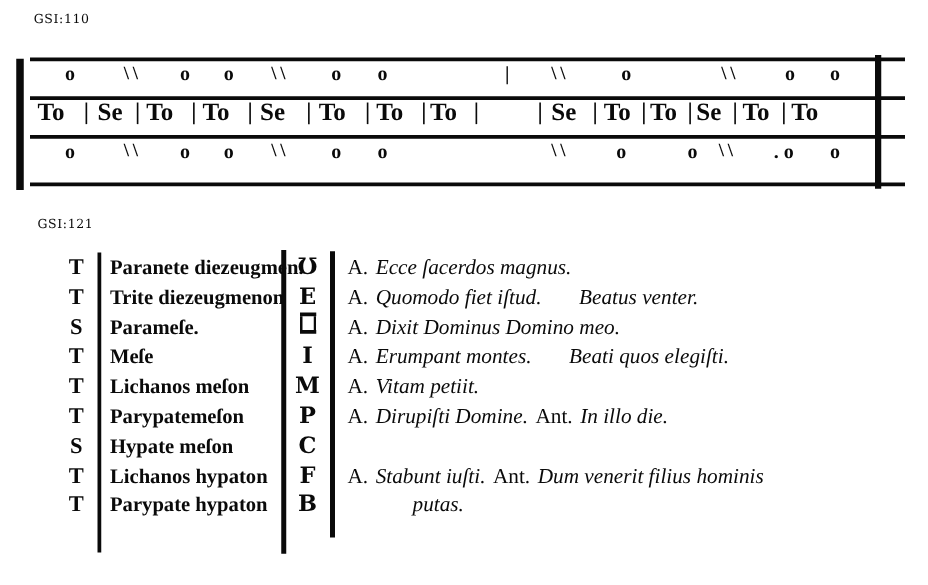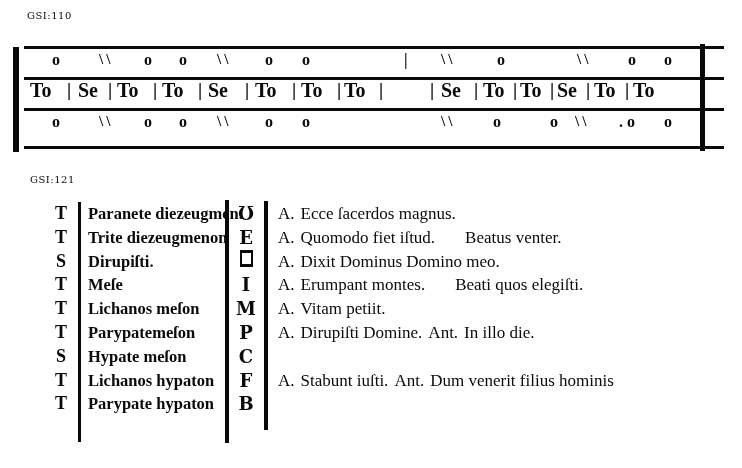--- a/index.html
+++ b/index.html
@@ -39,21 +39,21 @@
   #col-name{left:88px;width:150px;font-weight:bold;font-size:16.5px;}
   #col-note{left:229px;width:34px;text-align:center;font-weight:bold;font-size:18px;
             font-family:"DejaVu Serif","DejaVu Sans",serif;}
   #col-text{left:278px;width:464px;font-size:17px;}
   .vline{position:absolute;background:#0a0a0a;}
   #d1{left:78px;top:2px;width:3px;height:240px;}
   #d2{left:225px;top:0;width:4px;height:243px;}
   #d3{left:264px;top:1px;width:4px;height:229px;}
   .seg{margin-right:6px;}
   .seg-r{font-style:normal;}
-  .seg-i{}
+  .seg-i{font-style:italic;}
   .seg-gap{margin-left:24px;}
   .cont-line{margin-left:52px;font-style:italic;}
   .dbar-glyph{display:inline-block;width:13px;height:11px;
               border-top:3px solid #0a0a0a;border-bottom:3px solid #0a0a0a;
               box-shadow:inset 2px 0 0 #0a0a0a, inset -2px 0 0 #0a0a0a;
               vertical-align:1px;}
 </style>
 </head>
 <body>
 
@@ -142,21 +142,21 @@
         <div class="trow">T</div>
         <div class="trow">T</div>
         <div class="trow">S</div>
         <div class="trow">T</div>
         <div class="trow">T</div>
       </div>
     <div id="d1" class="vline"></div>
     <div id="col-name" class="col">
         <div class="trow">Paranete diezeugmen.</div>
         <div class="trow">Trite diezeugmenon</div>
-        <div class="trow">Dirupiſti.</div>
+        <div class="trow">Parameſe.</div>
         <div class="trow">Meſe</div>
         <div class="trow">Lichanos meſon</div>
         <div class="trow">Parypatemeſon</div>
         <div class="trow">Hypate meſon</div>
         <div class="trow">Lichanos hypaton</div>
         <div class="trow">Parypate hypaton</div>
       </div>
     <div id="d2" class="vline"></div>
     <div id="col-note" class="col">
         <div class="trow">Ʊ</div>
@@ -172,16 +172,17 @@
     <div id="d3" class="vline"></div>
     <div id="col-text" class="col">
         <div class="trow"><span class="seg seg-r">A.</span><span class="seg seg-i">Ecce ſacerdos magnus.</span></div>
         <div class="trow"><span class="seg seg-r">A.</span><span class="seg seg-i">Quomodo fiet iſtud.</span><span class="seg seg-i seg-gap">Beatus venter.</span></div>
         <div class="trow"><span class="seg seg-r">A.</span><span class="seg seg-i">Dixit Dominus Domino meo.</span></div>
         <div class="trow"><span class="seg seg-r">A.</span><span class="seg seg-i">Erumpant montes.</span><span class="seg seg-i seg-gap">Beati quos elegiſti.</span></div>
         <div class="trow"><span class="seg seg-r">A.</span><span class="seg seg-i">Vitam petiit.</span></div>
         <div class="trow"><span class="seg seg-r">A.</span><span class="seg seg-i">Dirupiſti Domine.</span><span class="seg seg-r">Ant.</span><span class="seg seg-i">In illo die.</span></div>
         <div class="trow"></div>
         <div class="trow"><span class="seg seg-r">A.</span><span class="seg seg-i">Stabunt iuſti.</span><span class="seg seg-r">Ant.</span><span class="seg seg-i">Dum venerit filius hominis</span></div>
+        <div class="trow"><span class="cont-line">putas.</span></div>
       </div>
   </div>
 
 </div>
 
 </body></html>

